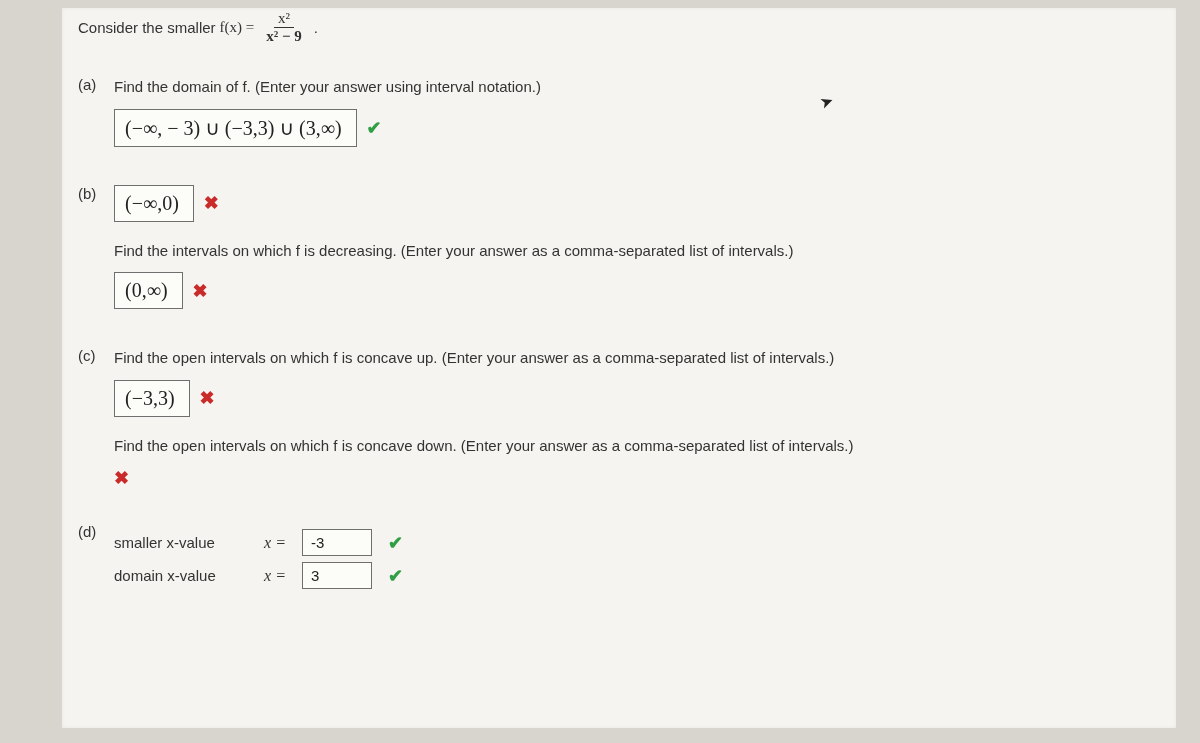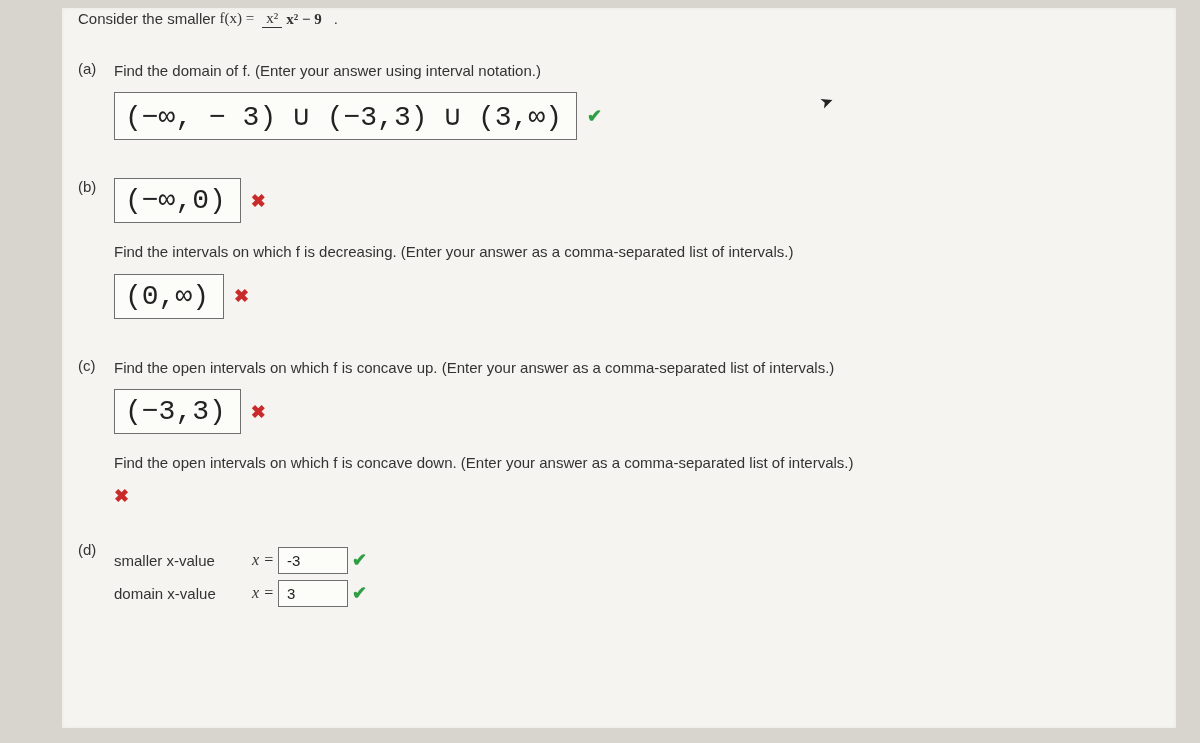--- a/index.html
+++ b/index.html
@@ -22,20 +22,21 @@
     box-shadow: inset 0 0 4px rgba(0,0,0,0.05);
   }
   .intro {
     padding-top: 2px;
     padding-left: 4px;
     padding-bottom: 14px;
   }
   .intro-row { display:flex; align-items:center; gap:4px; }
   .fraction {
     display:inline-flex;
+    flex-direction:column;
     align-items:center;
     font-family: "Times New Roman", serif;
     font-style: italic;
     line-height:1.1;
     margin: 0 4px;
   }
   .fraction .num { border-bottom:1px solid #333; padding:0 4px; font-style: normal;}
   .fraction .den { padding:0 4px; font-style: normal; font-weight: bold;}
   .part {
     margin-left: 4px;
@@ -44,37 +45,37 @@
   .part-row { display:flex; align-items:flex-start; gap:10px; }
   .part-label { min-width:26px; color:#333; }
   .part-body { flex:1; }
   .prompt { margin-bottom:10px; line-height:1.5; }
   .sub { margin-left: 36px; margin-top:18px; }
   .answer-row { display:flex; align-items:center; gap:10px; margin-left:0; }
   .answer-box {
     border:1px solid #6f6f6f;
     background:#fcfcf9;
     padding:6px 14px 6px 10px;
-    font-family:Liberation Mono, monospace;
-    font-size:28px;
+    font-family:Liberation Serif, serif;
+    font-size:20px;
     color:#222;
     display:inline-block;
     min-height:34px;
   }
   .answer-box.small {
     font-family: Arial, sans-serif;
     font-size:15px;
     padding:4px 8px;
     min-width:70px;
     min-height:26px;
   }
   .mark-correct { color:#2f9e44; font-size:18px; font-weight:bold; }
   .mark-wrong   { color:#c92a2a; font-size:18px; font-weight:bold; }
   .inline-row {
-    display:flex; align-items:center; gap:4px; margin-top:6px; margin-left:0;
+    display:flex; align-items:center; gap:16px; margin-top:6px; margin-left:0;
   }
   .xlabel {
     font-family:"Times New Roman", serif;
     font-style: italic;
     font-size:16px;
     color:#333;
     min-width:36px;
     text-align:right;
   }
   .cursor-arrow {

